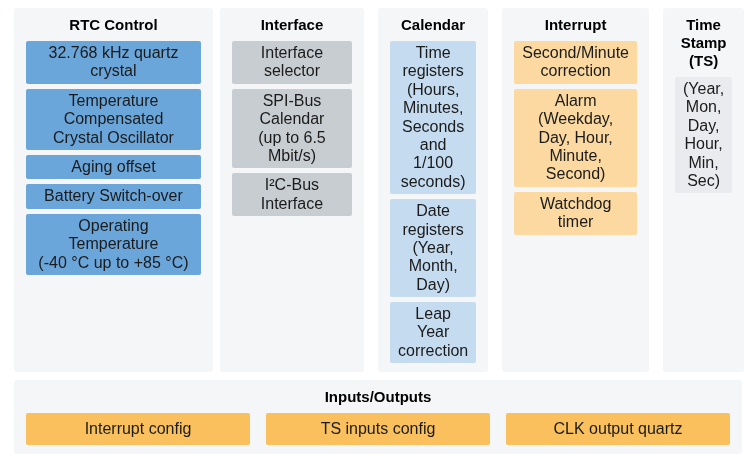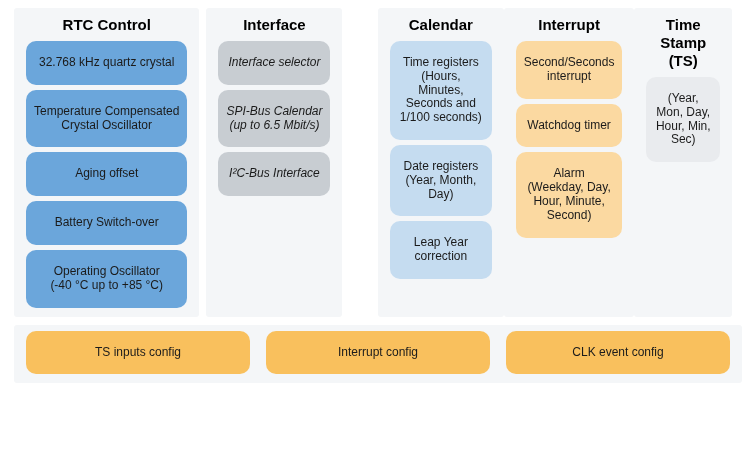--- a/index.html
+++ b/index.html
@@ -10,21 +10,21 @@
     height: 474px;
     background: #ffffff;
     padding: 8px 14px 0 14px;
     font-family: "Liberation Sans", sans-serif;
     overflow: hidden;
   }
 
   .columns { display: flex; gap: 14px; }
   .col { display: flex; flex-direction: row; }
   .col.left  { width: 350px; gap: 7px; }
-  .col.right { width: 354px; gap: 0; }
+  .col.right { width: 354px; gap: 14px; }
 
   .panel {
     background: var(--panel-bg, #f4f6f8);
     border-radius: 3px;
     padding: 6px 12px 9px 12px;
   }
 
   .panel-title {
     margin: 2px 0 7px 0;
     font-size: 15px;
@@ -37,30 +37,30 @@
   .boxes { display: flex; flex-direction: column; gap: 5px; }
   .boxes.row { flex-direction: row; gap: 16px; }
   .boxes.row .box { flex: 1; }
 
   .box {
     display: flex;
     flex-direction: column;
     justify-content: center;
     align-items: center;
     text-align: center;
-    border-radius: 10px;
-    padding: 15px 8px;
-    font-size: 12px;
+    border-radius: 2px;
+    padding: 3px 8px;
+    font-size: 16px;
     line-height: 1.15;
     color: var(--text, #1b1b1b);
   }
   .box .line { width: 100%; }
 
   .box.blue         { background: var(--blue, #6ba6db);         min-height: 24px; }
-  .box.gray         { background: var(--gray, #c8cdd2);         min-height: 28px; font-style: italic; }
+  .box.gray         { background: var(--gray, #c8cdd2);         min-height: 28px; }
   .box.light-blue   { background: var(--light-blue, #c5dcf0);   min-height: 30px; }
   .box.light-orange { background: var(--light-orange, #fbd9a1); min-height: 30px; }
   .box.light-gray   { background: var(--light-gray, #e9ebee);   min-height: 33px; }
   .box.orange       { background: var(--orange, #f9c05d);       min-height: 32px; }
 
   .bottom-panel { margin-top: 8px; }
 </style>
 </head>
 <body>
 
@@ -79,21 +79,21 @@
               <div class="line">Temperature Compensated</div>
               <div class="line">Crystal Oscillator</div>
             </div>
             <div class="box blue">
               <div class="line">Aging offset</div>
             </div>
             <div class="box blue">
               <div class="line">Battery Switch-over</div>
             </div>
             <div class="box blue">
-              <div class="line">Operating Oscillator</div>
+              <div class="line">Operating Temperature</div>
               <div class="line">(-40 °C up to +85 °C)</div>
             </div>
           </div>
       </section>
 
       <section class="panel">
         <h2 class="panel-title">Interface</h2>
         <div class="boxes">
             <div class="box gray">
               <div class="line">Interface selector</div>
@@ -124,51 +124,52 @@
             <div class="box light-blue">
               <div class="line">Leap Year correction</div>
             </div>
           </div>
       </section>
 
       <section class="panel">
         <h2 class="panel-title">Interrupt</h2>
         <div class="boxes">
             <div class="box light-orange">
-              <div class="line">Second/Seconds interrupt</div>
-            </div>
-            <div class="box light-orange">
-              <div class="line">Watchdog timer</div>
+              <div class="line">Second/Minute correction</div>
             </div>
             <div class="box light-orange">
               <div class="line">Alarm</div>
               <div class="line">(Weekday, Day, Hour, Minute, Second)</div>
+            </div>
+            <div class="box light-orange">
+              <div class="line">Watchdog timer</div>
             </div>
           </div>
       </section>
 
       <section class="panel">
         <h2 class="panel-title">Time Stamp (TS)</h2>
         <div class="boxes">
             <div class="box light-gray">
               <div class="line">(Year, Mon, Day, Hour, Min, Sec)</div>
             </div>
           </div>
       </section>
     </div>
 
   </div>
 
   <section class="panel bottom-panel">
+    <h2 class="panel-title">Inputs/Outputs</h2>
     <div class="boxes row">
+        <div class="box orange">
+          <div class="line">Interrupt config</div>
+        </div>
         <div class="box orange">
           <div class="line">TS inputs config</div>
         </div>
         <div class="box orange">
-          <div class="line">Interrupt config</div>
-        </div>
-        <div class="box orange">
-          <div class="line">CLK event config</div>
+          <div class="line">CLK output quartz</div>
         </div>
       </div>
   </section>
 
 </div>
 
 </body></html>

